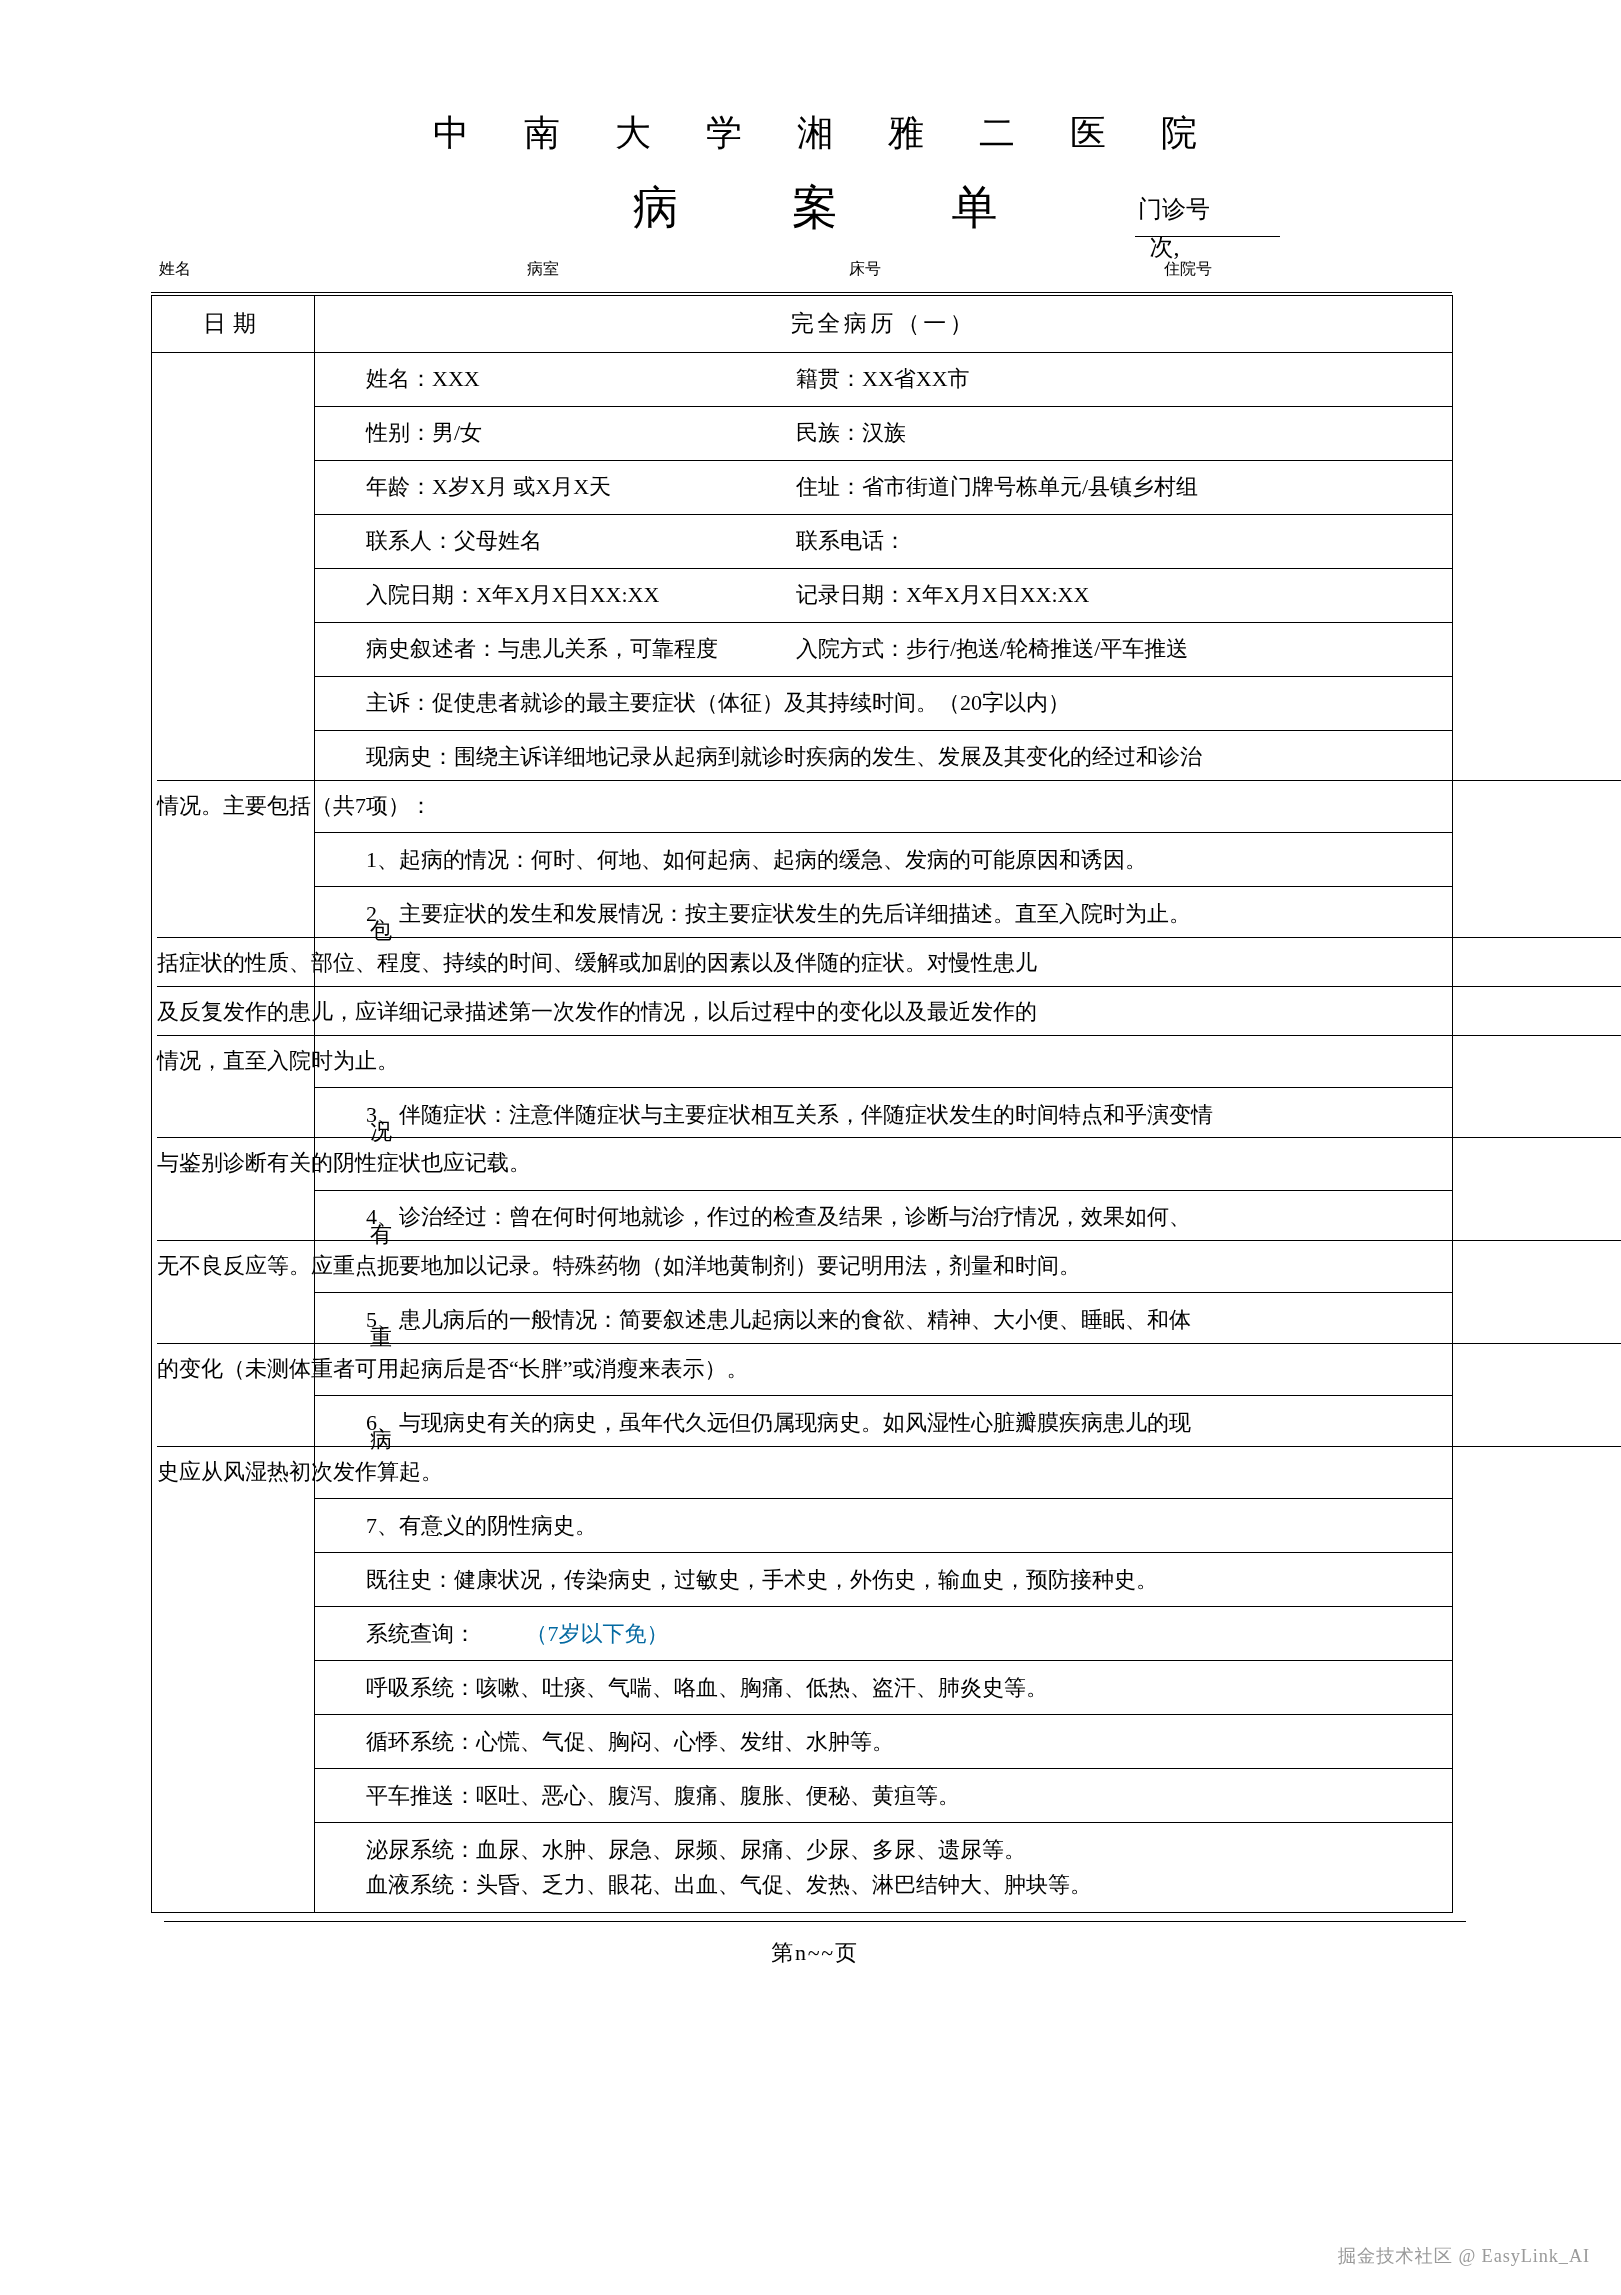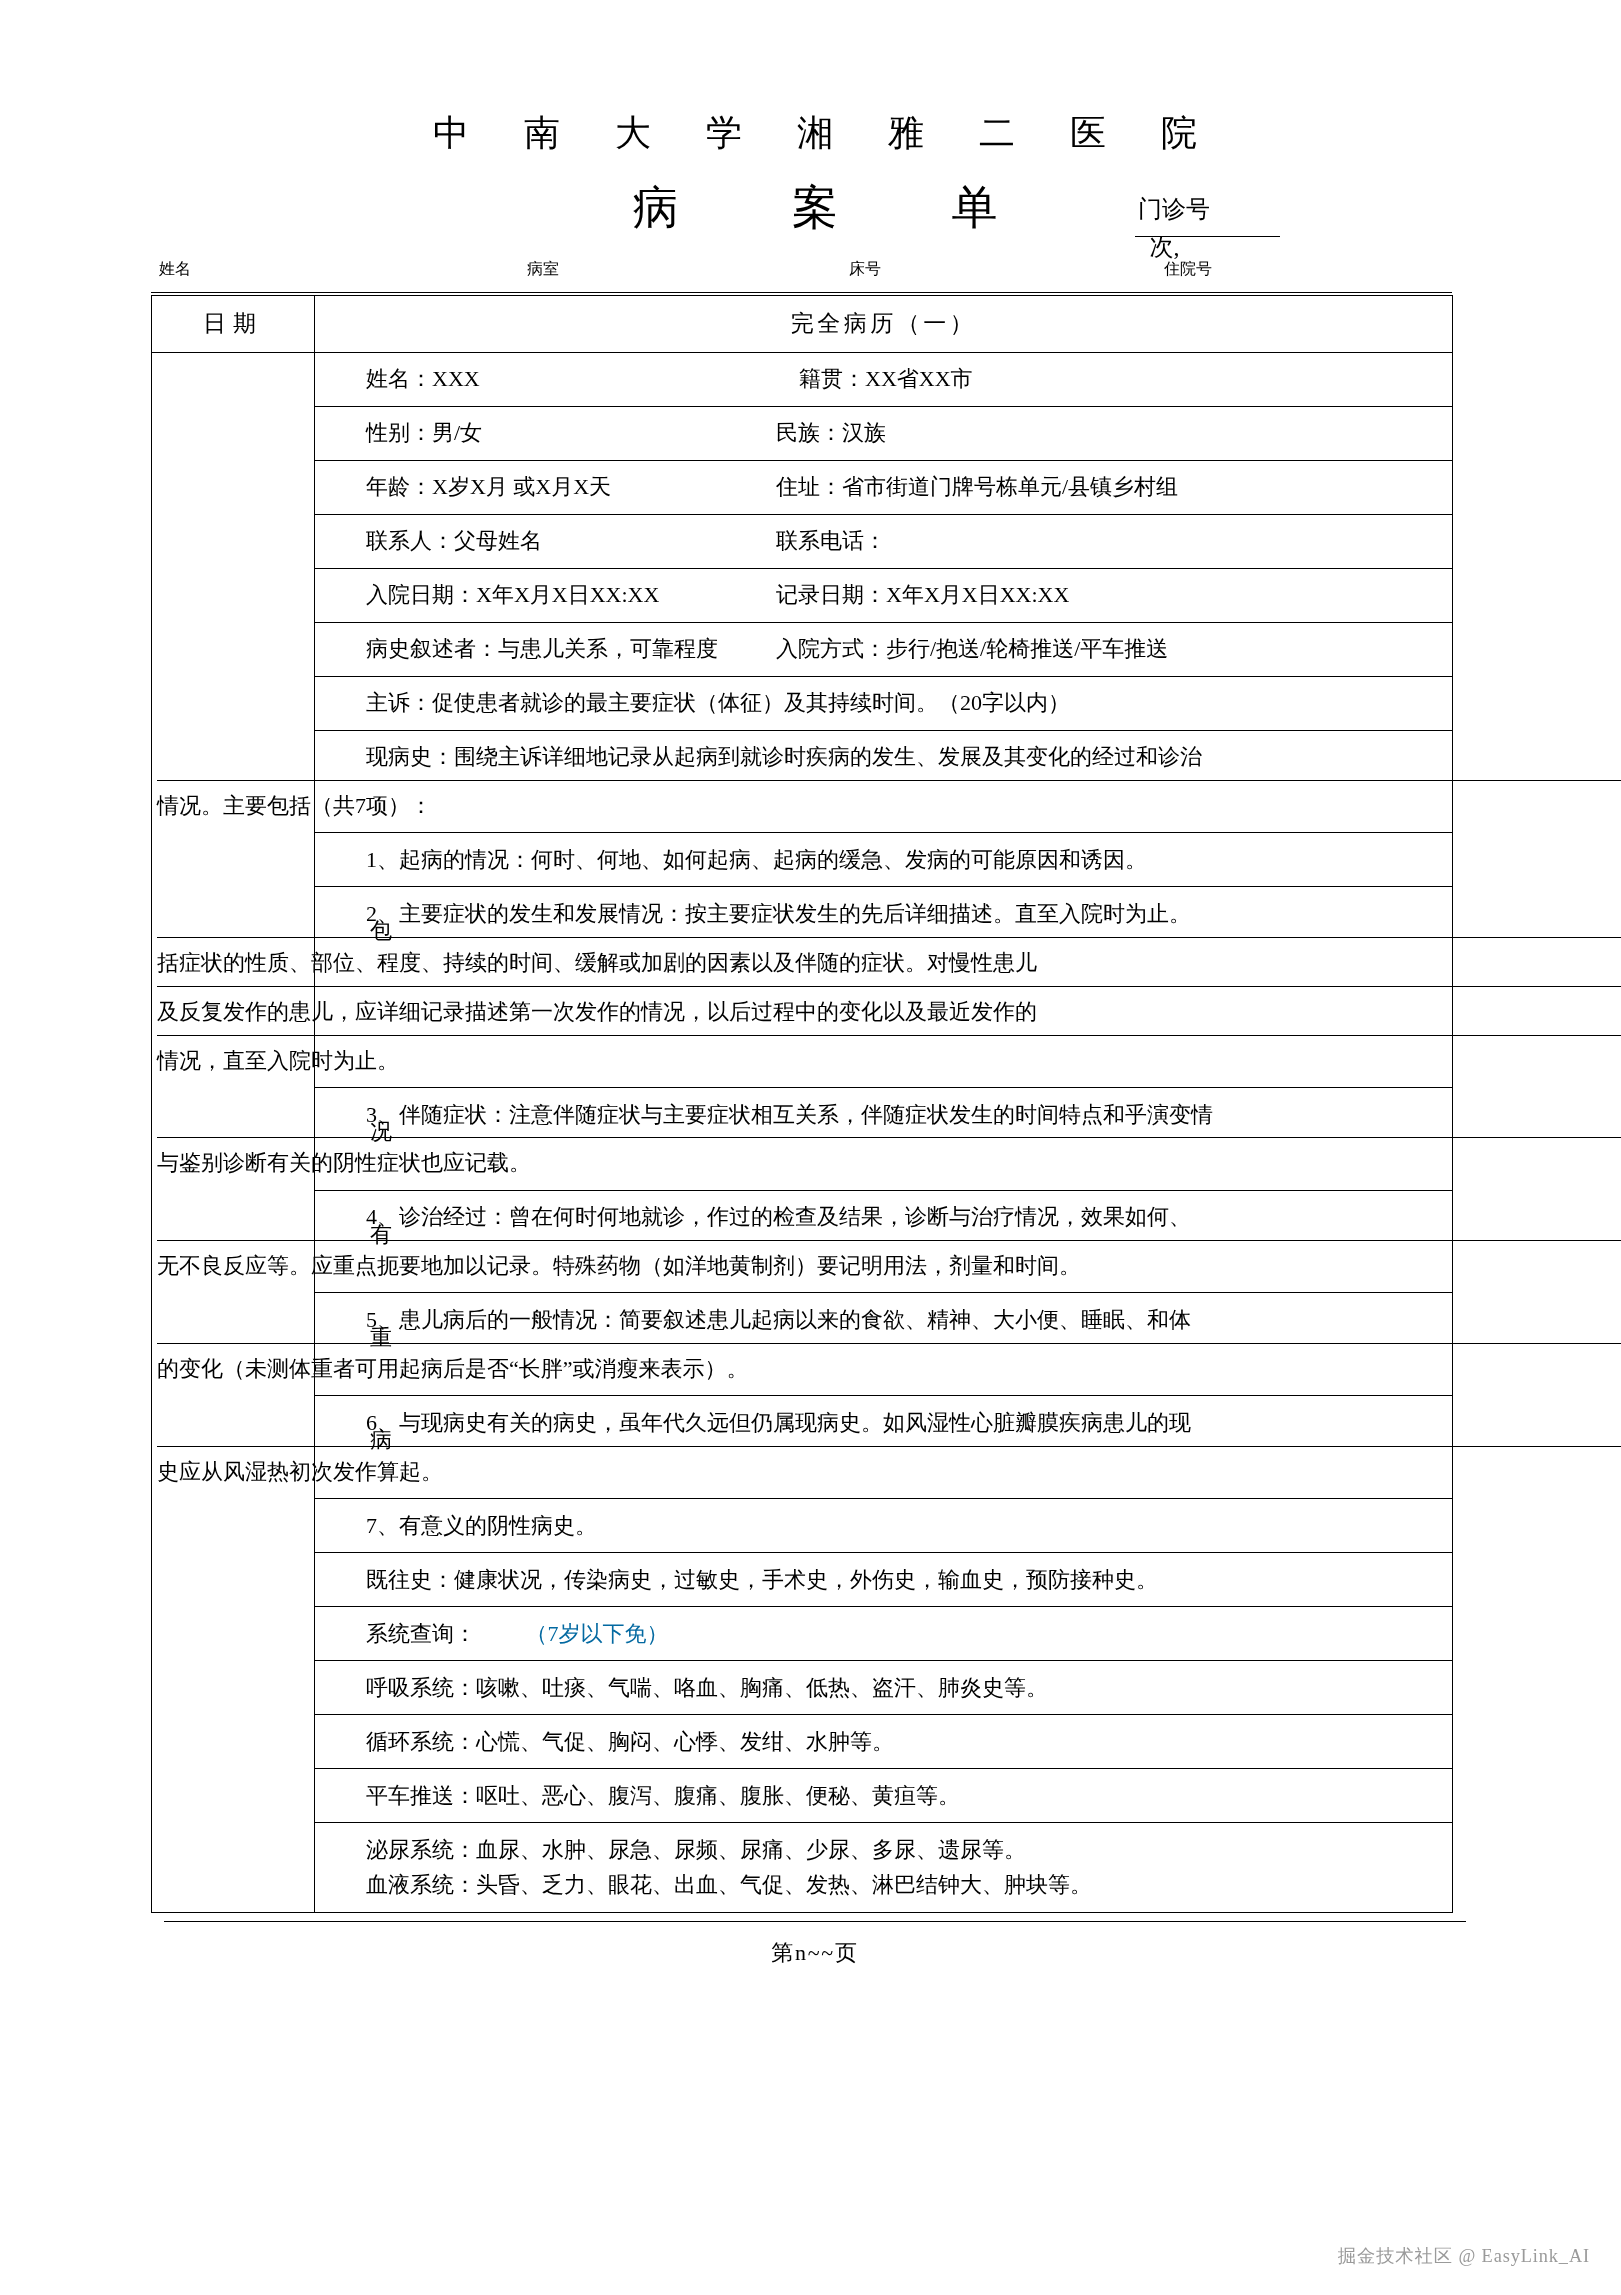--- a/index.html
+++ b/index.html
@@ -119,26 +119,26 @@
   
   .rows { }
   .row {
     border-top: 1.4px solid #000;
     font-size: 22px;
     line-height: 1.62;
     padding: 8.7px 15.7px 8.7px 51px;
     position: relative;
     box-sizing: border-box;
   }
-  .row:first-child { border-top: none; gap: 23px; }
+  .row:first-child { border-top: none; }
   .row.two-col {
     display: flex;
   }
   .row.two-col .c1 { width: 410px; flex: 0 0 410px; }
-  .row.two-col .c2 { flex: 1; }
+  .row.two-col .c2 { flex: 1; margin-left: 20px; }
 
   
   .row.flow {
     padding-left: 51px;
   }
   .overflow-line {
     position: relative;
     left: -209px;
     width: 1494px;
     border-top: 1.4px solid #000;

